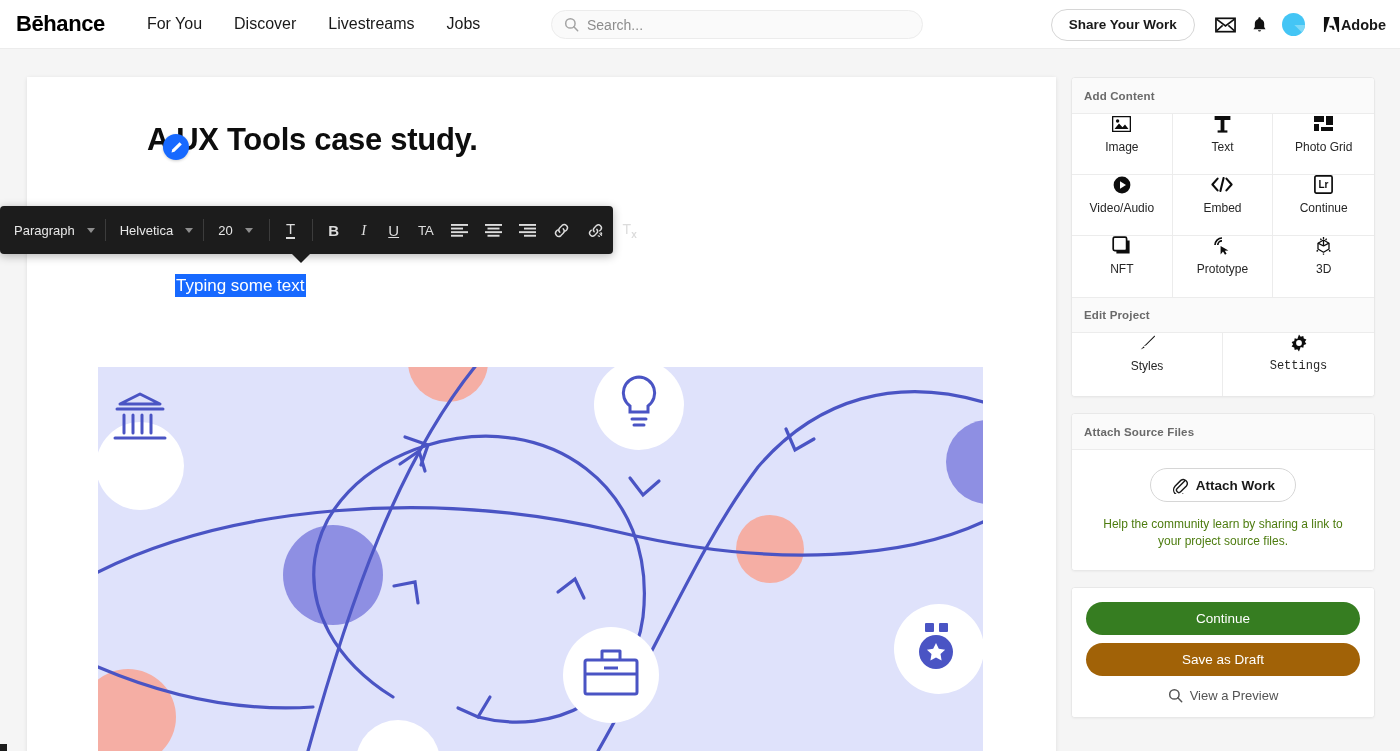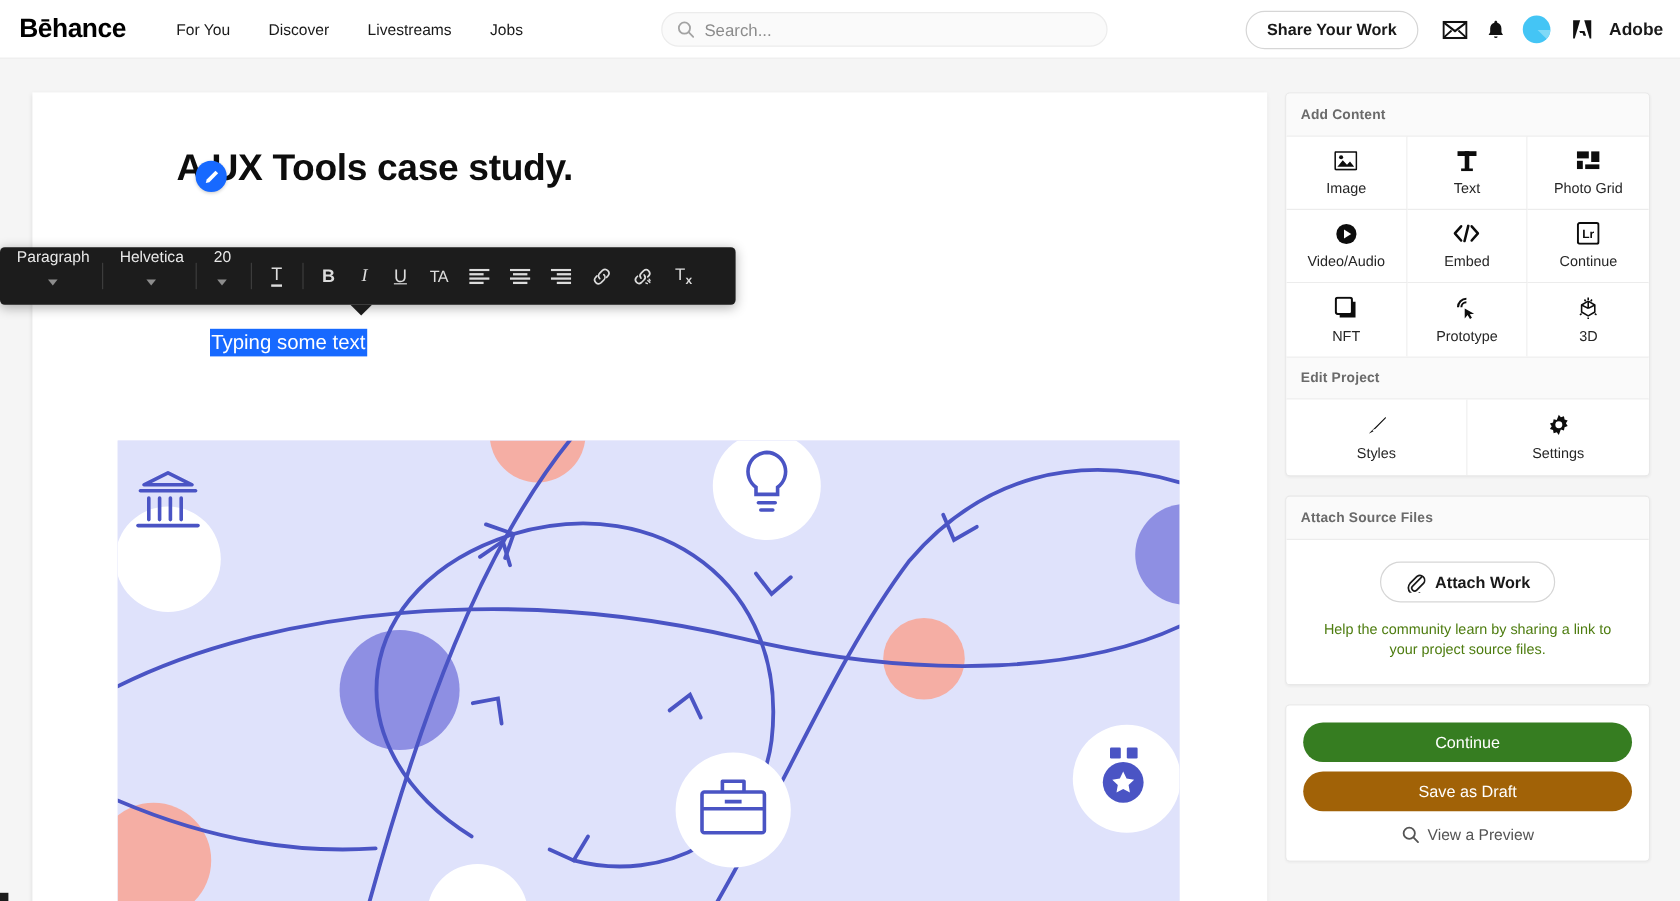--- a/index.html
+++ b/index.html
@@ -22,21 +22,21 @@
     z-index: 60;
   }
   .brand {
     margin-left: 16px;
     font-size: 22px; font-weight: bold;
     letter-spacing: -0.4px;
     color: #000;
   }
   .nav-links { display: flex; align-items: center; margin-left: 42px; gap: 32px; }
   .nav-link {
-    font-size: 13px; color: #191919; font-weight: 500;
+    font-size: 16px; color: #191919; font-weight: 500;
     cursor: pointer; white-space: nowrap;
   }
 
   .search-wrap {
     position: absolute; left: 551px; top: 10px;
     width: 372px; height: 29px;
     background: #fafafa;
     border: 1px solid #ececec;
     border-radius: 15px;
     display: flex; align-items: center;
@@ -75,21 +75,21 @@
     background: #44c5f5; position: relative; overflow: hidden;
     cursor: pointer;
   }
   .avatar::after {
     content: ''; position: absolute; left: 50%; top: 50%;
     width: 13px; height: 13px;
     background: #7fd9f7;
     clip-path: polygon(0 0, 100% 0, 100% 100%);
   }
   .adobe-wrap {
-    display: flex; align-items: center; gap: 14px;
+    display: flex; align-items: center; gap: 1px;
     margin-left: 12px; cursor: pointer;
   }
   .adobe-mark { width: 17px; height: 17px; }
   .adobe-text { font-size: 14.5px; font-weight: bold; color: #191919; }
 
   
   .canvas {
     position: absolute; left: 27px; top: 77px;
     width: 1029px; height: 690px;
     background: #ffffff;
@@ -132,21 +132,21 @@
   }
   .rte-toolbar::after {
     content: ''; position: absolute;
     left: 292px; bottom: -9px;
     border-left: 9px solid transparent;
     border-right: 9px solid transparent;
     border-top: 9px solid #1c1c1c;
   }
   .rte-select {
     display: flex; align-items: center; height: 100%;
-    padding: 0 10px 0 14px; cursor: pointer; gap: 12px; flex-direction: column;
+    padding: 0 10px 0 14px; cursor: pointer; gap: 12px;
   }
   .rte-select-label {
     font-size: 13px; color: #e8e8e8; white-space: nowrap;
   }
   .caret {
     width: 0; height: 0;
     border-left: 4.5px solid transparent;
     border-right: 4.5px solid transparent;
     border-top: 5px solid #8d8d8d;
   }
@@ -199,30 +199,30 @@
     background: #fafafa;
     border-bottom: 1px solid #ececec;
     font-size: 11.5px; font-weight: bold;
     color: #6a6a6a; letter-spacing: .15px;
   }
   .grid3 { display: grid; grid-template-columns: 1fr 1fr 1fr; }
   .grid2 { display: grid; grid-template-columns: 1fr 1fr; }
   .tile {
     height: 61px;
     display: flex; flex-direction: column;
-    align-items: center; justify-content: center;
+    align-items: center; 
     gap: 7px; cursor: pointer;
     border-right: 1px solid #ececec;
     border-bottom: 1px solid #ececec;
     background: #fff;
   }
   .grid3 .tile:nth-child(3n) { border-right: 0; }
   .grid3 .tile:nth-child(n+7) { border-bottom: 0; }
   .grid2 .tile { height: 63px; border-bottom: 0; }
-  .grid2 .tile:nth-child(2n) { border-right: 0; }
+  .grid2 .tile:nth-child(2n) { border-right: 0; font-family: Liberation Mono, monospace; }
   .tile-ico {
     height: 19px; display: flex; align-items: center; justify-content: center;
     color: #0d0d0d;
   }
   .tile-label { font-size: 12px; color: #262626; white-space: nowrap; }
 
   .attach-body { padding: 18px 20px 20px; text-align: center; background: #fff; }
   .attach-btn {
     display: inline-flex; align-items: center; justify-content: center; gap: 8px;
     height: 34px; padding: 0 20px;

